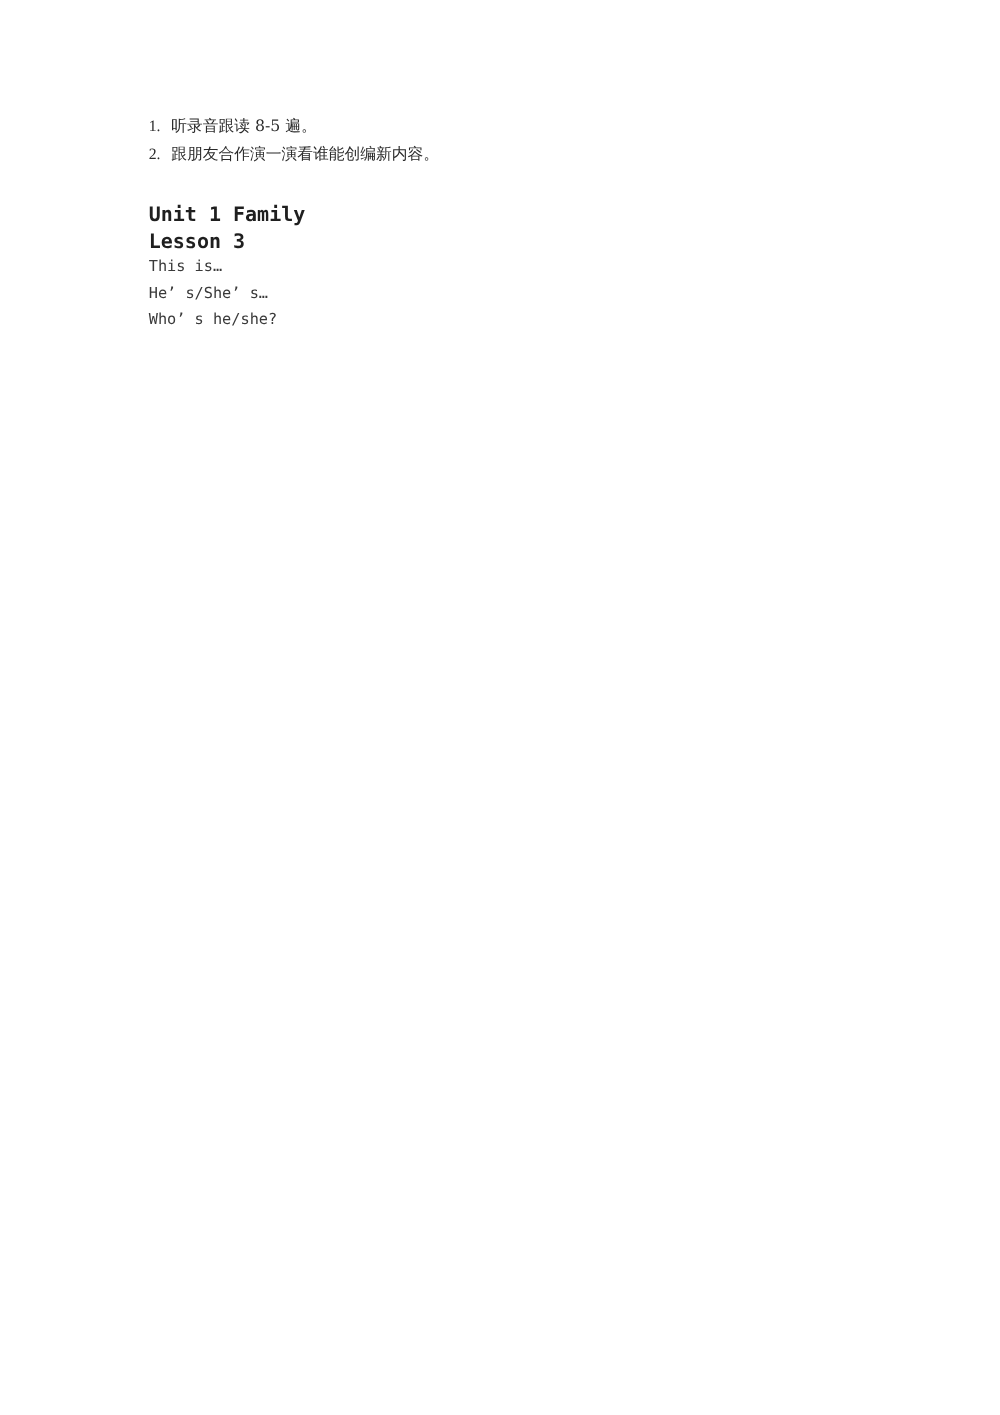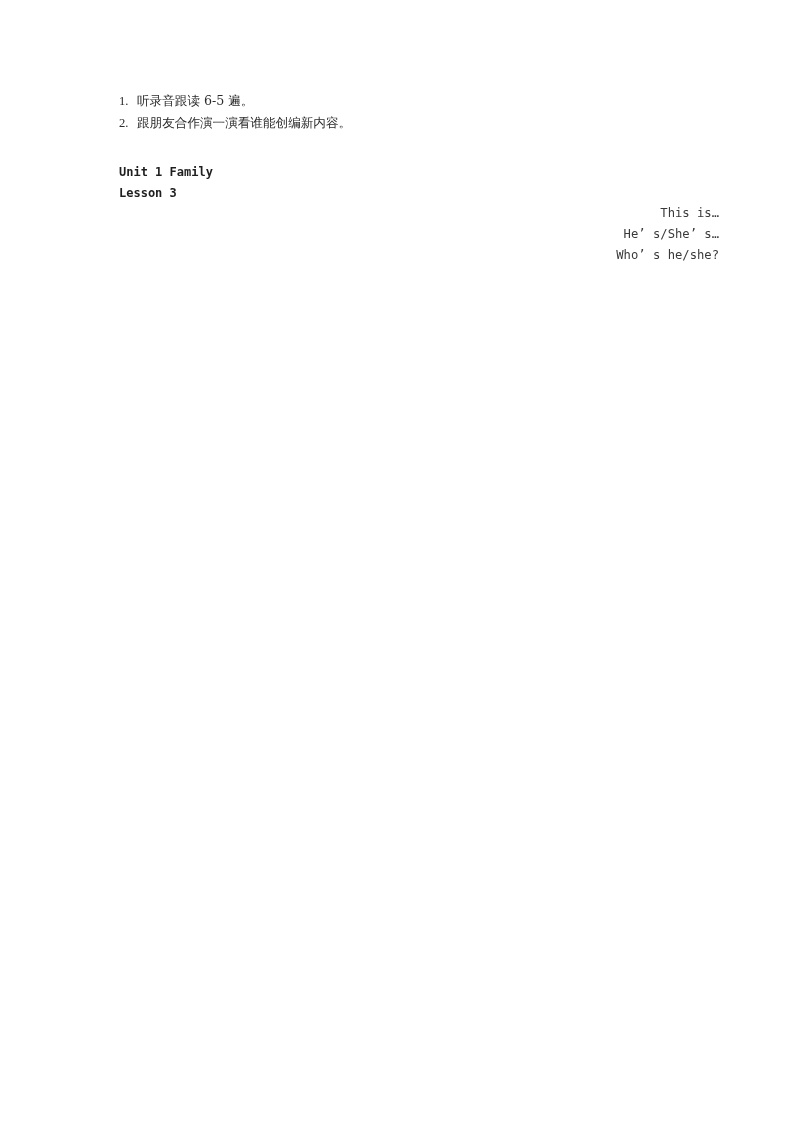--- a/index.html
+++ b/index.html
@@ -53,45 +53,44 @@
   
   .lesson-block {
     position: absolute;
     left: 119px;
     top: 162px;
     width: 600px;
   }
   .lesson-heading {
     font-family: "DejaVu Sans Mono", "Liberation Mono", monospace;
     font-weight: bold;
-    font-size: 12px;
+    font-size: 16px;
     line-height: 20.5px;
     color: #1f1f1f;
     letter-spacing: 0px;
     white-space: pre;
   }
   .lesson-line {
     font-family: "DejaVu Sans Mono", "Liberation Mono", monospace;
     font-weight: normal;
     font-size: 12.2px;
     line-height: 20.8px;
     color: #3a3a3a;
     white-space: pre;
-    text-align: right;
   }
 </style>
 </head>
 <body>
 
 <div class="page">
 
   <div class="instruction-list">
     <div class="instruction-item">
       <span class="instruction-num">1.</span>
-      <span class="instruction-text">听录音跟读 6-5 遍。</span>
+      <span class="instruction-text">听录音跟读 8-5 遍。</span>
     </div>
     <div class="instruction-item">
       <span class="instruction-num">2.</span>
       <span class="instruction-text">跟朋友合作演一演看谁能创编新内容。</span>
     </div>
   </div>
 
   <div class="lesson-block">
     <div class="lesson-heading">Unit 1 Family</div>
     <div class="lesson-heading">Lesson 3</div>

